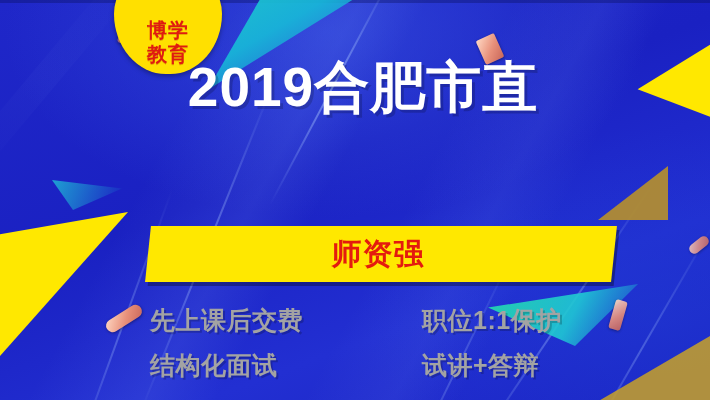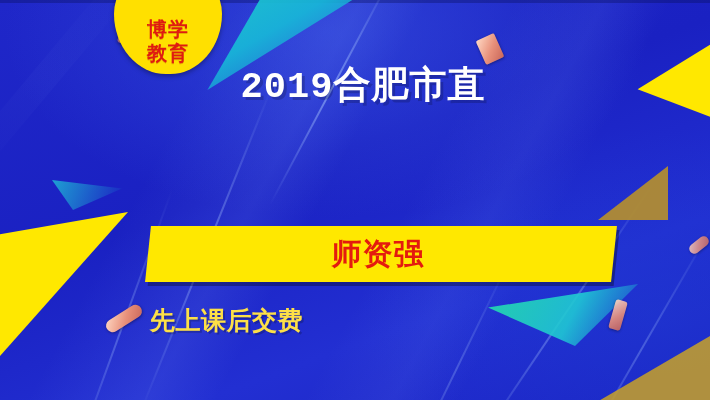--- a/index.html
+++ b/index.html
@@ -6,21 +6,21 @@
     margin: 0;
     padding: 0;
     background: #1a1a1a;
   }
   .poster {
     position: relative;
     width: 710px;
     height: 400px;
     overflow: hidden;
     background: #1c28c8;
-    font-family: Liberation Mono, monospace;
+    font-family: Liberation Sans, sans-serif;
     user-select: none;
   }
 
   
   .bg-base {
     position: absolute;
     inset: 0;
     background:
       radial-gradient(ellipse 520px 300px at 46% 8%, rgba(60,90,230,0.55) 0%, rgba(28,40,200,0) 62%),
       radial-gradient(ellipse 420px 260px at 92% 78%, rgba(30,60,210,0.45) 0%, rgba(28,40,200,0) 70%),
@@ -147,21 +147,21 @@
     left: 0; right: 0; top: 56px;
     text-align: center;
   }
   .title-line {
     color: #ffffff;
     font-weight: bold;
     letter-spacing: 1px;
     text-shadow: 3px 3px 0 rgba(0,0,0,0.18);
     white-space: nowrap;
   }
-  .title-1 { font-size: 37px; line-height: 62px; margin-left: 16px; }
+  .title-1 { font-size: 55px; line-height: 62px; margin-left: 16px; }
   .title-2 { font-size: 58px; line-height: 68px; margin-top: 2px; }
 
   
   .slogan-bar {
     position: absolute;
     left: 148px; top: 226px;
     width: 466px; height: 56px;
     background: #ffe800;
     transform: skewX(-6deg);
     box-shadow: 3px 4px 0 rgba(0,0,0,0.32);
@@ -185,21 +185,21 @@
   .features {
     position: absolute;
     left: 150px; top: 304px;
     width: 430px;
     display: grid;
     grid-template-columns: 1fr 1fr;
     row-gap: 12px;
     column-gap: 30px;
   }
   .feature {
-    color: #fde047;
+    color: #a3a3a3;
     font-weight: bold;
     font-size: 25px;
     letter-spacing: 0.5px;
     white-space: nowrap;
     text-shadow: 2px 2px 0 rgba(0,0,0,0.2);
   }
   .feature.col2 { padding-left: 42px; }
 
   .edge-top {
     position: absolute;
@@ -247,15 +247,18 @@
     <div class="title-line title-1">2019合肥市直</div>
   </div>
 
   <div class="slogan-bar"></div>
   <div class="slogan-text">
     <span>师资强</span>
   </div>
 
   <div class="features">
     <div class="feature">先上课后交费</div>
+    <div class="feature col2">职位1:1保护</div>
+    <div class="feature">结构化面试</div>
+    <div class="feature col2">试讲+答辩</div>
   </div>
 
 </div>
 
 </body></html>

